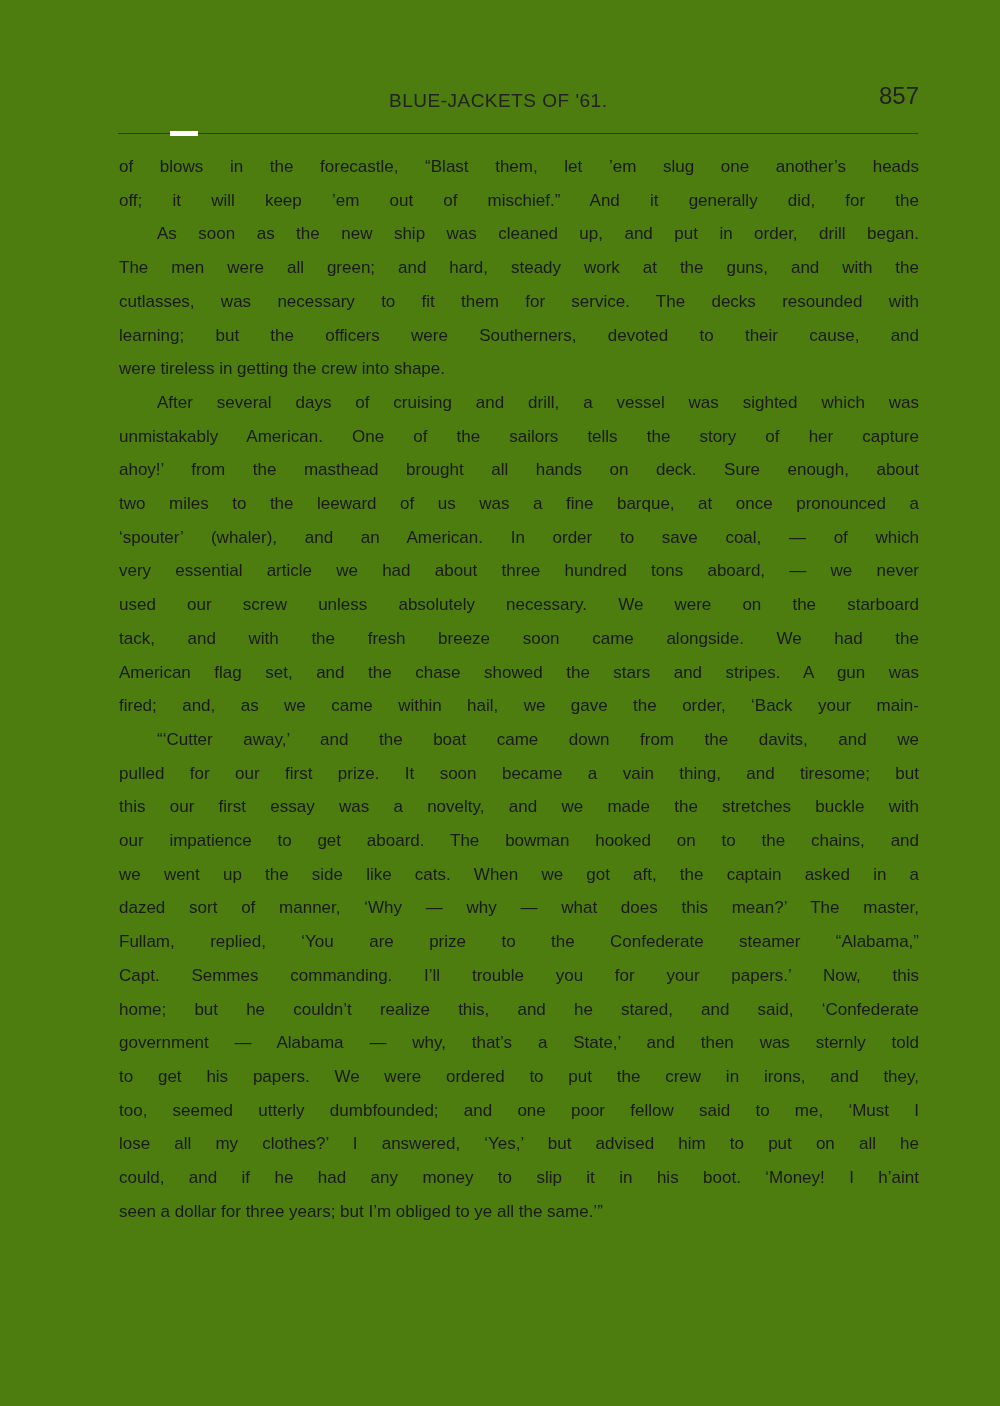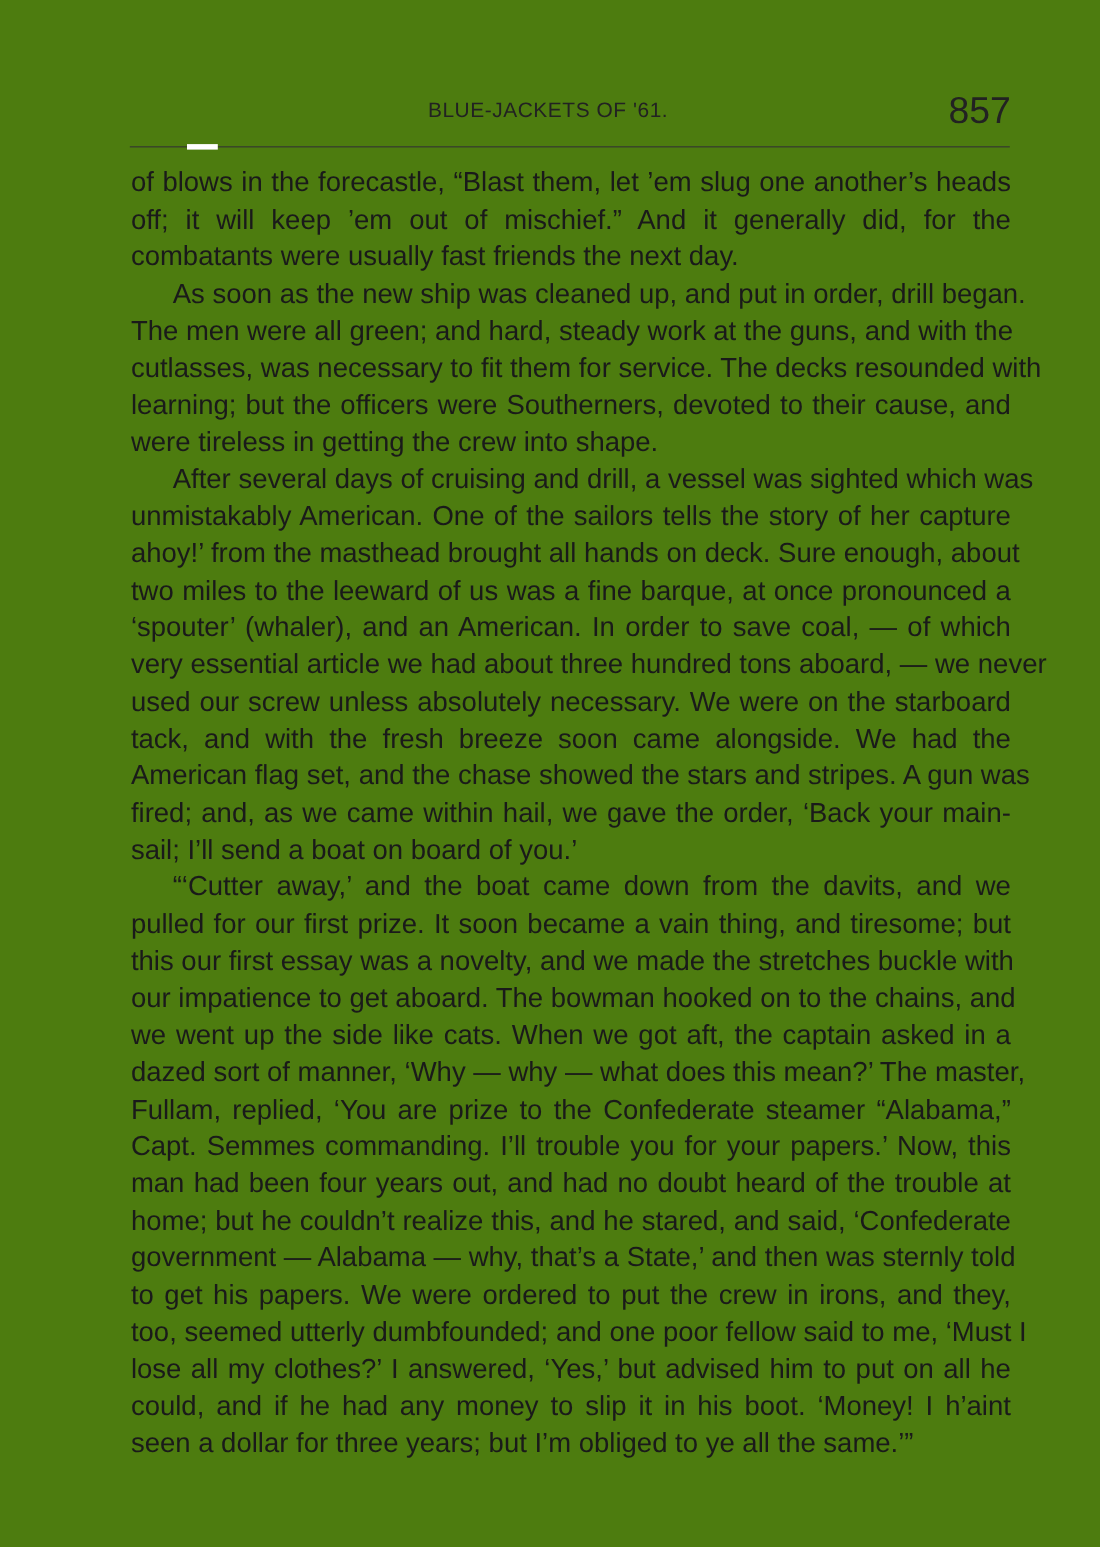--- a/index.html
+++ b/index.html
@@ -1,75 +1,72 @@
 <!DOCTYPE html>
 <html><head>
 <meta charset="utf-8">
 <style>
   html, body { margin: 0; padding: 0; background: #ffffff; }
   body { width: 1000px; height: 1406px; position: relative; overflow: hidden; }
   .page { position: absolute; left: 0; top: 0; width: 1000px; height: 1406px; background: #4d7c0f; color: #1a1a1a; font-family: Liberation Sans, sans-serif; }
   .header { position: absolute; top: 82px; left: 119px; width: 800px; height: 40px; }
   .running-title { position: absolute; left: 270px; top: 8px; font-size: 19px; letter-spacing: 0.5px; color: #222; }
-  .page-number { position: absolute; right: 0; top: 0; font-size: 34px; color: #222; }
+  .page-number { position: absolute; right: 0; top: 0; font-size: 24px; color: #222; }
   .rule { position: absolute; top: 133px; left: 118px; width: 800px; height: 0; border-top: 1.3px solid #333; }
   .rule-gap { position: absolute; top: 131px; left: 170px; width: 28px; height: 5px; background: #fff; }
-  .body-text { position: absolute; left: 119px; top: 150px; width: 800px; font-size: 25px; line-height: 33.7px; text-align: justify; color: #1a1a1a; }
+  .body-text { position: absolute; left: 119px; top: 150px; width: 800px; font-size: 17px; line-height: 33.7px; text-align: justify; color: #1a1a1a; }
   .body-text p { margin: 0; text-indent: 0; }
   .line { display: block; text-align: justify; text-align-last: justify; white-space: nowrap; }
   .line.last { text-align-last: left; }
   .line.ind { padding-left: 38px; }
 </style>
 </head>
 <body>
 
 <div class="page">
   <div class="header">
     <span class="running-title">BLUE-JACKETS OF '61.</span>
     <span class="page-number">857</span>
   </div>
   <div class="rule"></div>
   <div class="rule-gap"></div>
 
   <div class="body-text">
     <p>
       <span class="line">of blows in the forecastle, “Blast them, let ’em slug one another’s heads</span>
       <span class="line">off; it will keep ’em out of mischief.”  And it generally did, for the</span>
-      <span class="line last">combatants were usually fast friends the next day.</span>
     </p>
     <p>
       <span class="line ind">As soon as the new ship was cleaned up, and put in order, drill began.</span>
       <span class="line">The men were all green; and hard, steady work at the guns, and with the</span>
       <span class="line">cutlasses, was necessary to fit them for service.  The decks resounded with</span>
       <span class="line">learning; but the officers were Southerners, devoted to their cause, and</span>
       <span class="line last">were tireless in getting the crew into shape.</span>
     </p>
     <p>
       <span class="line ind">After several days of cruising and drill, a vessel was sighted which was</span>
       <span class="line">unmistakably American.  One of the sailors tells the story of her capture</span>
       <span class="line">ahoy!’ from the masthead brought all hands on deck.  Sure enough, about</span>
       <span class="line">two miles to the leeward of us was a fine barque, at once pronounced a</span>
       <span class="line">‘spouter’ (whaler), and an American.  In order to save coal, — of which</span>
       <span class="line">very essential article we had about three hundred tons aboard, — we never</span>
       <span class="line">used our screw unless absolutely necessary.  We were on the starboard</span>
       <span class="line">tack, and with the fresh breeze soon came alongside.  We had the</span>
       <span class="line">American flag set, and the chase showed the stars and stripes.  A gun was</span>
       <span class="line">fired; and, as we came within hail, we gave the order, ‘Back your main-</span>
-      <span class="line last">sail; I’ll send a boat on board of you.’</span>
     </p>
     <p>
       <span class="line ind">“‘Cutter away,’ and the boat came down from the davits, and we</span>
       <span class="line">pulled for our first prize.  It soon became a vain thing, and tiresome; but</span>
       <span class="line">this our first essay was a novelty, and we made the stretches buckle with</span>
       <span class="line">our impatience to get aboard.  The bowman hooked on to the chains, and</span>
       <span class="line">we went up the side like cats.  When we got aft, the captain asked in a</span>
       <span class="line">dazed sort of manner, ‘Why — why — what does this mean?’  The master,</span>
       <span class="line">Fullam, replied, ‘You are prize to the Confederate steamer “Alabama,”</span>
       <span class="line">Capt. Semmes commanding.  I’ll trouble you for your papers.’  Now, this</span>
-      <span class="line">man had been four years out, and had no doubt heard of the trouble at</span>
       <span class="line">home; but he couldn’t realize this, and he stared, and said, ‘Confederate</span>
       <span class="line">government — Alabama — why, that’s a State,’ and then was sternly told</span>
       <span class="line">to get his papers.  We were ordered to put the crew in irons, and they,</span>
       <span class="line">too, seemed utterly dumbfounded; and one poor fellow said to me, ‘Must I</span>
       <span class="line">lose all my clothes?’  I answered, ‘Yes,’ but advised him to put on all he</span>
       <span class="line">could, and if he had any money to slip it in his boot.  ‘Money! I h’aint</span>
       <span class="line last">seen a dollar for three years; but I’m obliged to ye all the same.’”</span>
     </p>
   </div>
 </div>

